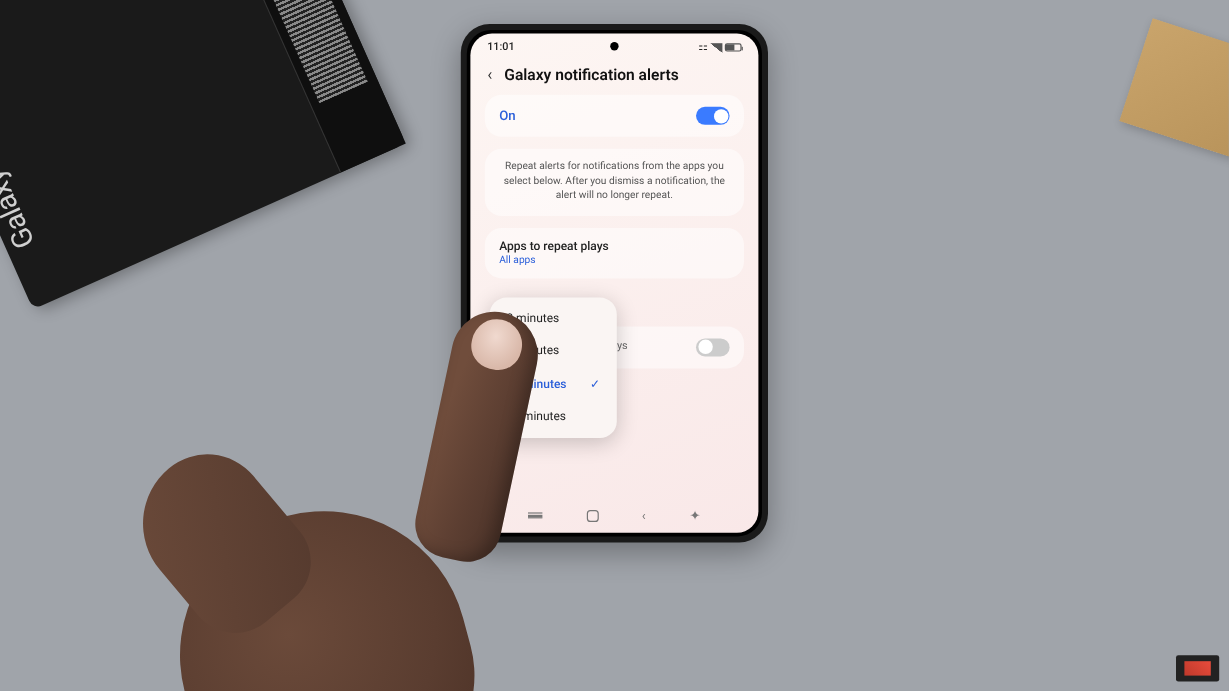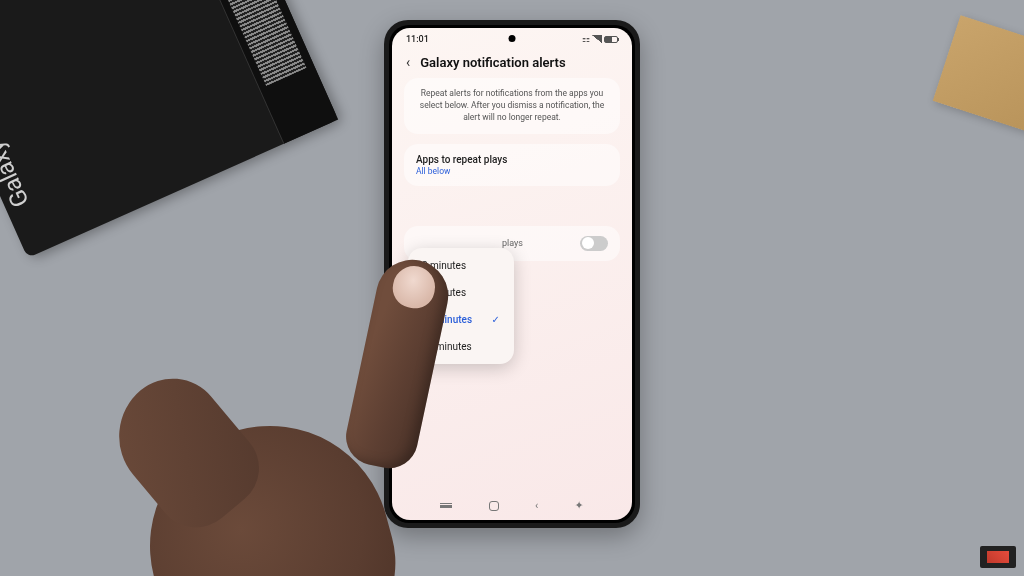--- a/index.html
+++ b/index.html
@@ -8,21 +8,21 @@
     
     .box { position: absolute; left: -40px; top: -60px; width: 340px; height: 260px; background: #1a1a1a; transform: rotate(-24deg); border-radius: 8px; box-shadow: 4px 4px 12px rgba(0,0,0,0.3); }
     .box-text { color: #d0d0d0; font-size: 24px; font-weight: 400; position: absolute; left: 30px; bottom: 50px; transform: rotate(-90deg); transform-origin: left bottom; white-space: nowrap; letter-spacing: -0.5px; }
     .box-bar { position: absolute; right: 0; top: 0; width: 60px; height: 100%; background: #0f0f0f; border-left: 1px solid #333; }
     .box-barcode { position: absolute; right: 8px; top: 40px; width: 44px; height: 160px; background: repeating-linear-gradient(0deg, #888 0px, #888 2px, #222 2px, #222 4px); }
 
     
     .wood { position: absolute; right: -30px; top: 30px; width: 110px; height: 90px; background: linear-gradient(135deg, #c9a46b, #b8935a); transform: rotate(18deg); box-shadow: 2px 2px 8px rgba(0,0,0,0.2); }
 
     
-    .phone { position: absolute; left: 50%; top: 20px; transform: translateX(-50%); width: 256px; height: 508px; background: #1a1a1a; border-radius: 24px; padding: 5px; box-shadow: 0 8px 24px rgba(0,0,0,0.3); }
+    .phone { position: absolute; left: 50%; top: 20px; transform: translateX(-50%); width: 256px; height: 432px; background: #1a1a1a; border-radius: 24px; padding: 5px; box-shadow: 0 8px 24px rgba(0,0,0,0.3); }
     .phone-inner { width: 100%; height: 100%; background: #000; border-radius: 20px; padding: 3px; }
     .screen { width: 100%; height: 100%; background: linear-gradient(160deg, #fdf6f3 0%, #f9e8e8 100%); border-radius: 18px; position: relative; overflow: hidden; display: flex; flex-direction: column; }
     .camera { position: absolute; left: 50%; top: 7px; transform: translateX(-50%); width: 7px; height: 7px; background: #000; border-radius: 50%; z-index: 50; }
 
     
     .status { display: flex; justify-content: space-between; align-items: center; padding: 6px 14px 2px; font-size: 9px; color: #222; font-weight: 500; }
     .status-right { display: flex; gap: 2px; align-items: center; }
     .sig { width: 10px; height: 8px; background: linear-gradient(to top right, transparent 48%, #555 50%); }
     .batt { width: 14px; height: 7px; border: 1px solid #555; border-radius: 2px; position: relative; }
     .batt::after { content: ''; position: absolute; right: -2px; top: 1.5px; width: 1px; height: 3px; background: #555; }
@@ -98,28 +98,32 @@
             </div>
         </div>
       </div>
 
       <div class="header">
         <span class="back">‹</span>
         <span class="title">Galaxy notification alerts</span>
       </div>
 
       <div class="content">
+        <div class="card row">
+          <span class="on-label">On</span>
+          <div class="toggle"></div>
+        </div>
 
         <div class="card">
           <div class="desc">Repeat alerts for notifications from the apps you select below. After you dismiss a notification, the alert will no longer repeat.</div>
         </div>
 
         <div class="card">
           <div class="section-label">Apps to repeat plays</div>
-          <div class="section-sub">All below</div>
+          <div class="section-sub">All apps</div>
         </div>
 
         <div class="card row" style="margin-top:40px;">
           <span class="partial" style="margin-left:86px;">plays</span>
           <div class="toggle off"></div>
         </div>
       </div>
 
       <div class="popup">
         <div class="popup-item">

